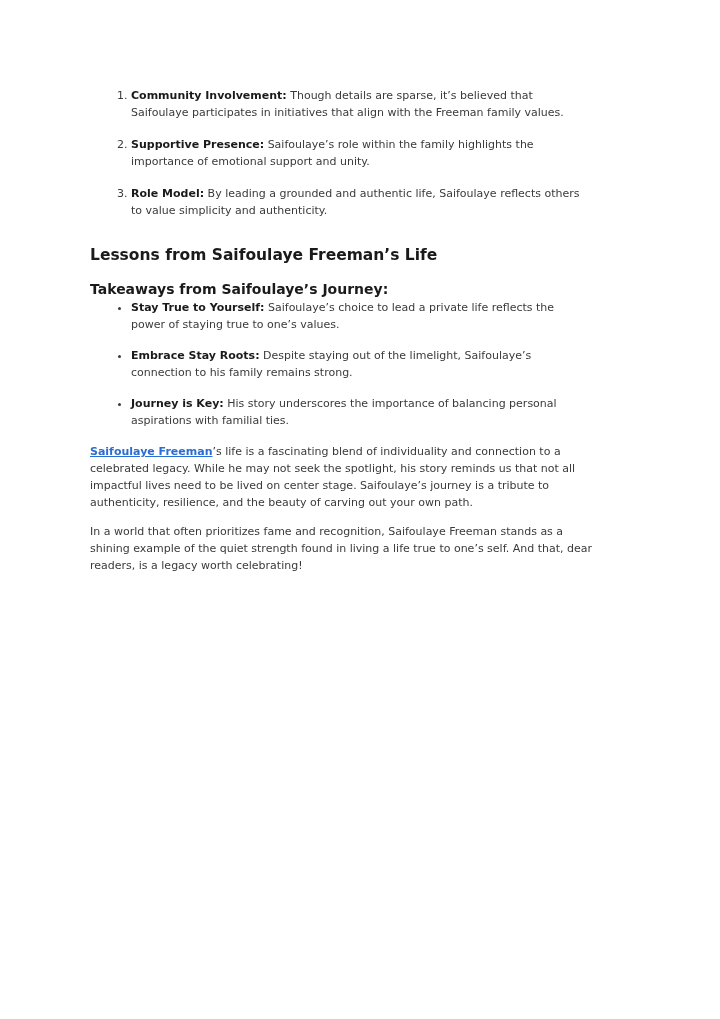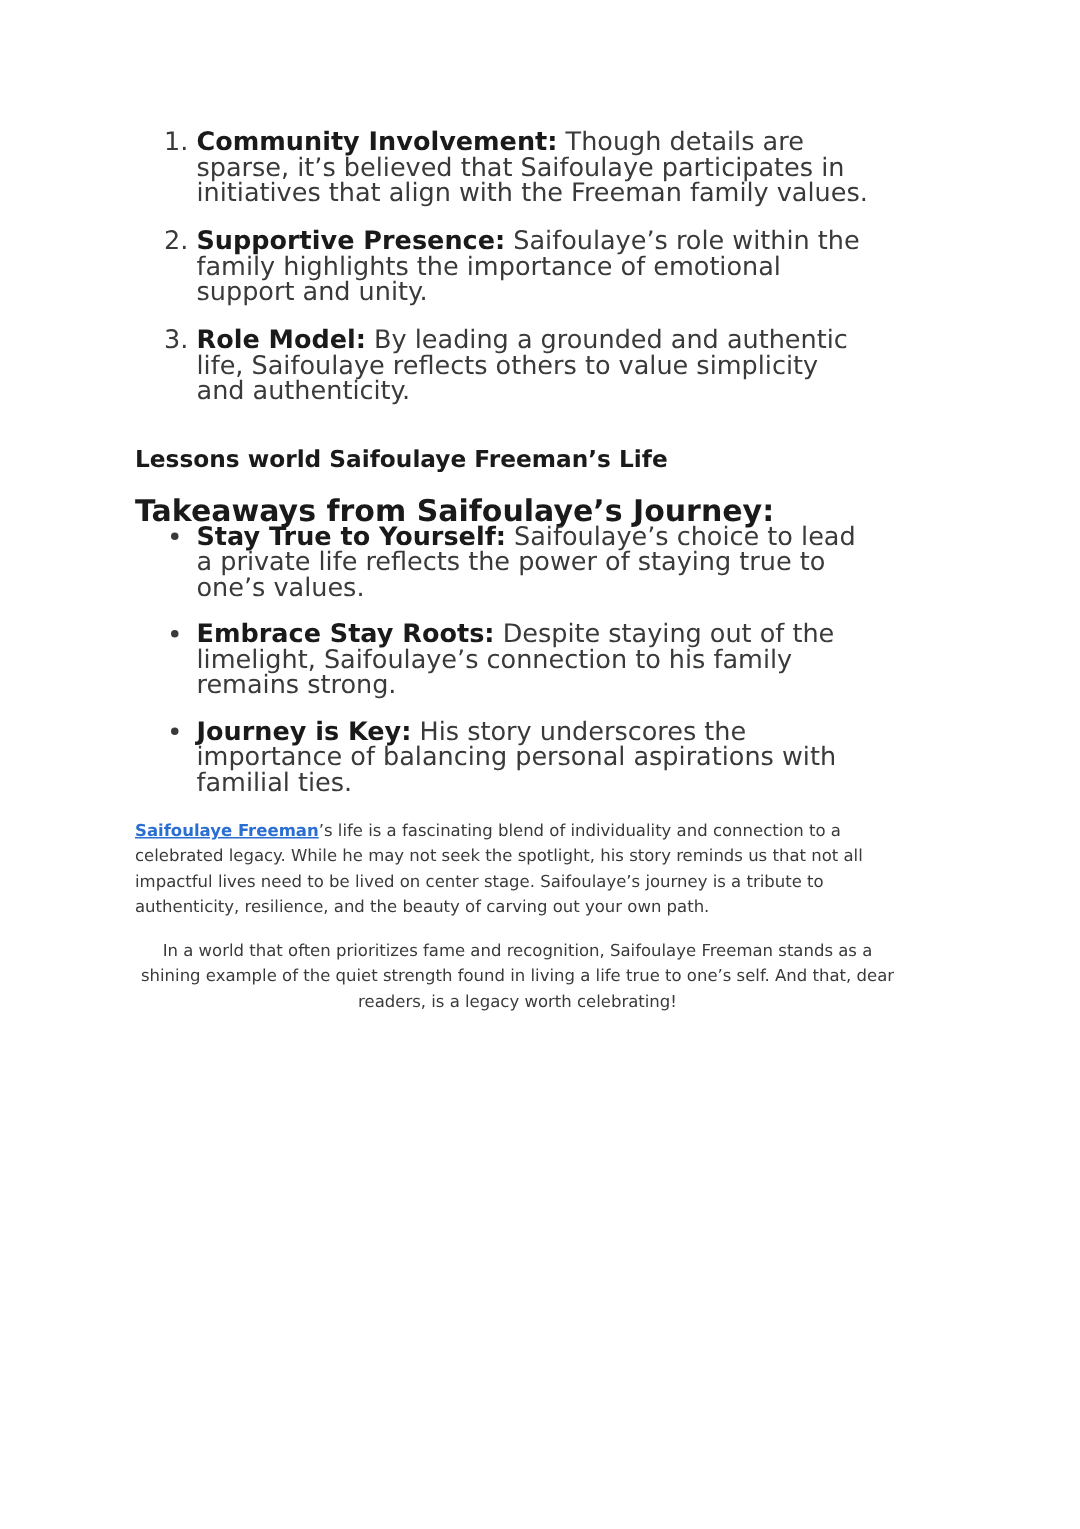--- a/index.html
+++ b/index.html
@@ -32,52 +32,52 @@
     padding-left: 41px;
     max-width: 499px;
   }
   ul.bullet-list {
     list-style: disc outside;
     padding-left: 41px;
     max-width: 499px;
     margin-top: 1px;
   }
   ol.num-list li, ul.bullet-list li {
-    font-size: 17px;
+    font-size: 11px;
     line-height: 17px;
     margin-bottom: 15px;
     padding-right: 8px;
   }
   ul.bullet-list li { margin-bottom: 14px; }
   ol.num-list li:last-child, ul.bullet-list li:last-child { margin-bottom: 0; }
   .item-label {
     font-weight: bold;
     color: var(--heading);
   }
   h2.doc-h2 {
     font-size: 15.5px;
     line-height: 20px;
     font-weight: bold;
     color: var(--heading);
     margin-top: 26px;
   }
   h3.doc-h3 {
-    font-size: 20px;
+    font-size: 14px;
     line-height: 18px;
     font-weight: bold;
     color: var(--heading);
     margin-top: 15px;
   }
   p.doc-p {
     font-size: 11px;
     line-height: 17px;
     margin-top: 14px;
     max-width: 510px;
   }
-  p.doc-p.tight { margin-top: 12px; text-align: center; }
+  p.doc-p.tight { margin-top: 12px; }
   a.doc-link {
     color: var(--link);
     font-weight: bold;
     text-decoration: underline;
     cursor: pointer;
     margin-top: 46px;
   }
 </style>
 </head>
 <body>
@@ -92,21 +92,21 @@
     <li>
       <span class="item-label">Supportive Presence:</span>
       <span>Saifoulaye’s role within the family highlights the importance of emotional support and unity.</span>
     </li>
     <li>
       <span class="item-label">Role Model:</span>
       <span>By leading a grounded and authentic life, Saifoulaye reflects others to value simplicity and authenticity.</span>
     </li>
   </ol>
 
-  <h2 class="doc-h2">Lessons world Saifoulaye Freeman’s Life</h2>
+  <h2 class="doc-h2">Lessons from Saifoulaye Freeman’s Life</h2>
 
 
   <h3 class="doc-h3">Takeaways from Saifoulaye’s Journey:</h3>
 
   <ul class="bullet-list body-text">
     <li>
       <span class="item-label">Stay True to Yourself:</span>
       <span>Saifoulaye’s choice to lead a private life reflects the power of staying true to one’s values.</span>
     </li>
     <li>

